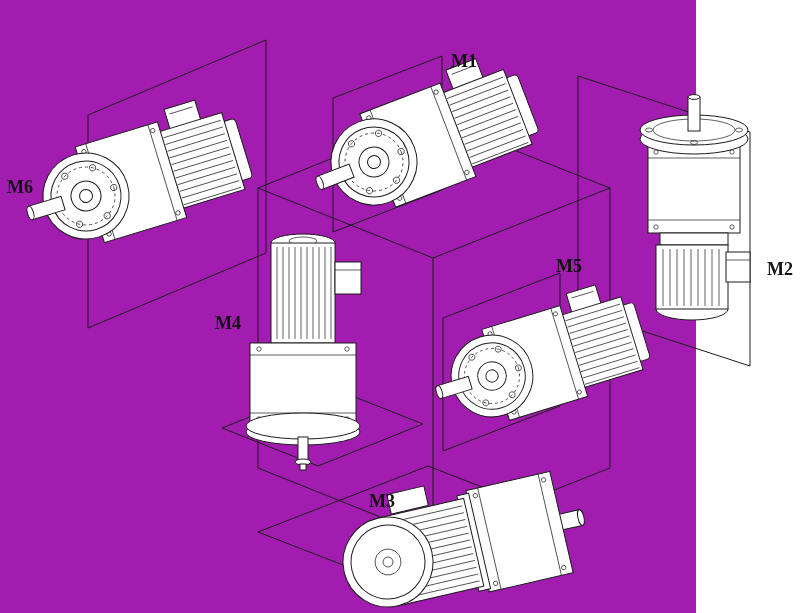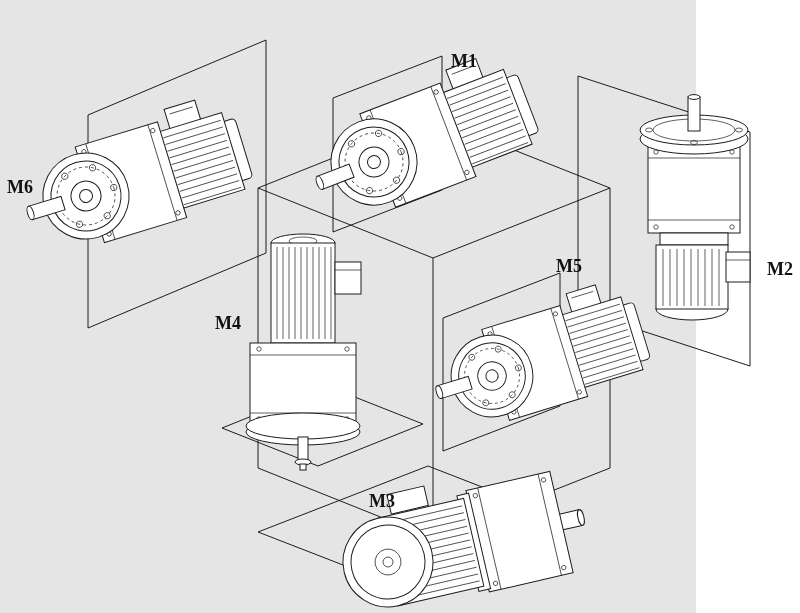--- a/index.html
+++ b/index.html
@@ -1,17 +1,17 @@
 <!DOCTYPE html>
 <html><head>
 <meta charset="utf-8">
 <style>
   html,body{margin:0;padding:0;background:#ffffff;}
   body{width:800px;height:613px;overflow:hidden;font-family:"Liberation Serif",serif;}
-  #stage{width:696px;height:613px;position:relative;background:#e5e5e5;}
+  #stage{width:696px;height:613px;position:relative;background:#a21caf;}
   svg{display:block}
   .ln{fill:none;stroke:#1c1c1c;stroke-width:1;}
   .wh{fill:#ffffff;stroke:#1c1c1c;stroke-width:1;}
   .thin{fill:none;stroke:#1c1c1c;stroke-width:.7;}
   .dash{fill:none;stroke:#1c1c1c;stroke-width:.7;stroke-dasharray:3 3;}
   .lbl{font:bold 18px "Liberation Serif",serif;fill:#111111;}
 </style>
 </head>
 <body>
 

